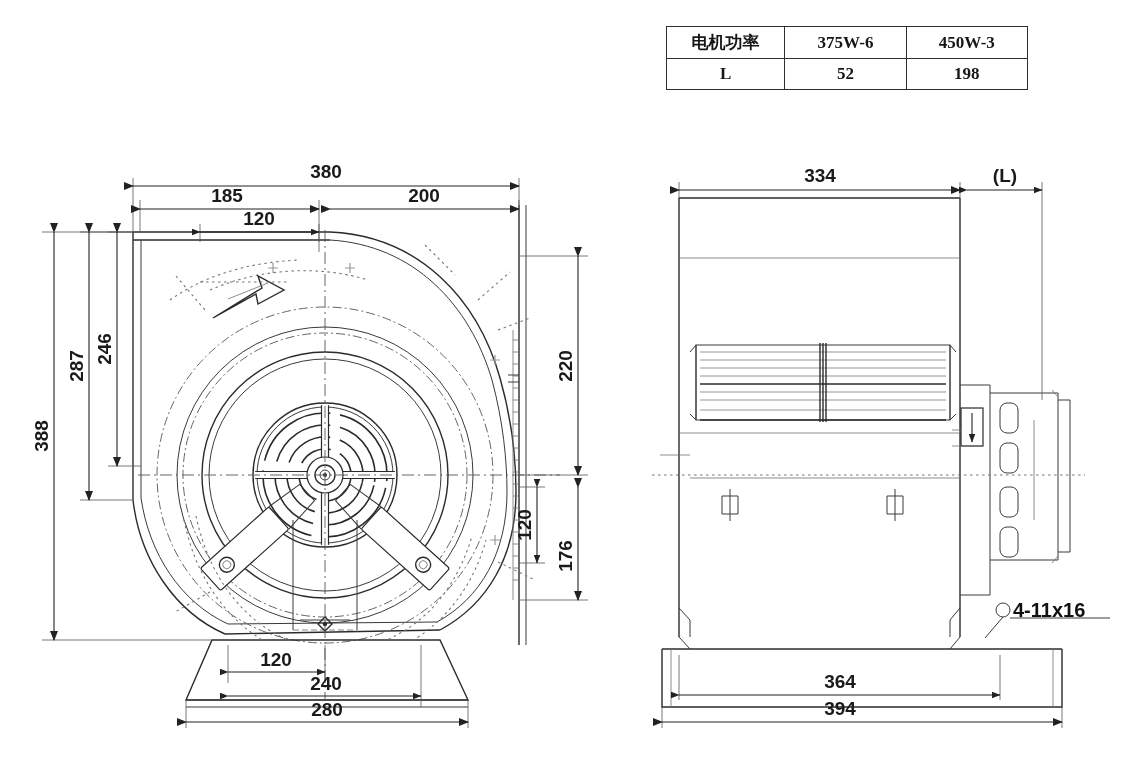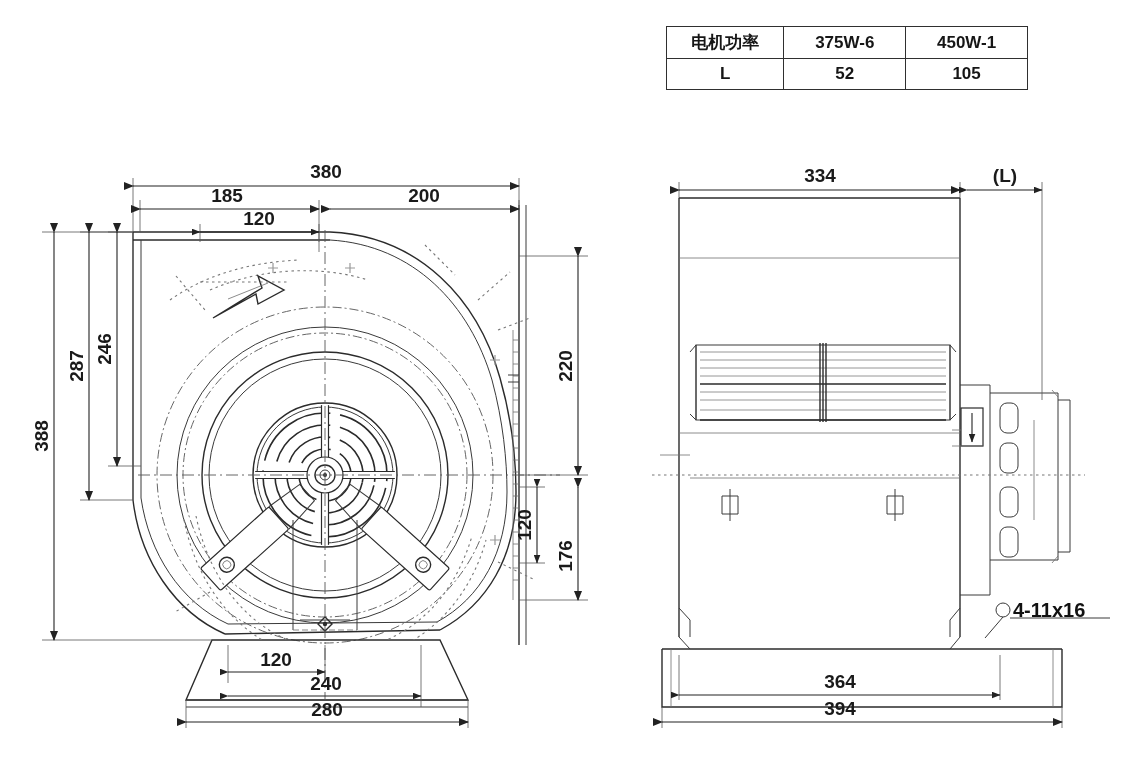--- a/index.html
+++ b/index.html
@@ -71,21 +71,21 @@
     width: 362px;
   }
   table.spec {
     border-collapse: collapse;
     width: 362px;
     background: #ffffff;
   }
   table.spec td {
     border: 1.3px solid #2f2f2f;
     text-align: center;
-    font-family: Liberation Sans, sans-serif;
+    font-family: Liberation Serif, serif;
     font-size: 17px;
     font-weight: bold;
     color: #161616;
     padding: 4px 17px;
     height: 22px;
   }
   table.spec td.c0 { width: 132px; }
   table.spec td.c1 { width: 115px; margin-left: 14px; }
   table.spec td.c2 { width: 115px; }
 </style>
@@ -467,24 +467,24 @@
       </g>
     </g>
   </svg>
 
   <div id="spec-table-wrap">
     <table class="spec">
       <tbody>
         <tr>
           <td class="c0">电机功率</td>
           <td class="c1">375W-6</td>
-          <td class="c2">450W-1</td>
+          <td class="c2">450W-3</td>
         </tr>
         <tr>
           <td class="c0">L</td>
           <td class="c1">52</td>
-          <td class="c2">105</td>
+          <td class="c2">198</td>
         </tr>
       </tbody>
     </table>
   </div>
 
 </div>
 
 </body></html>

